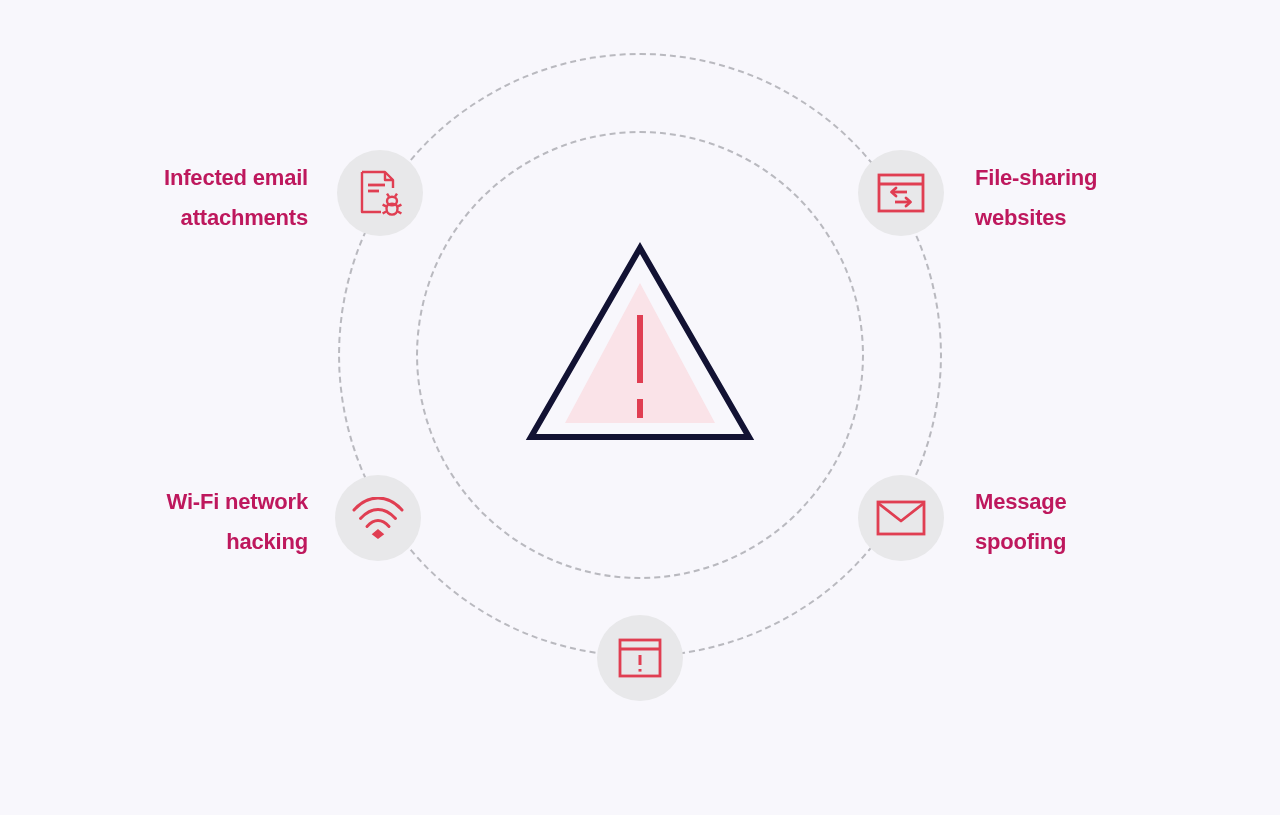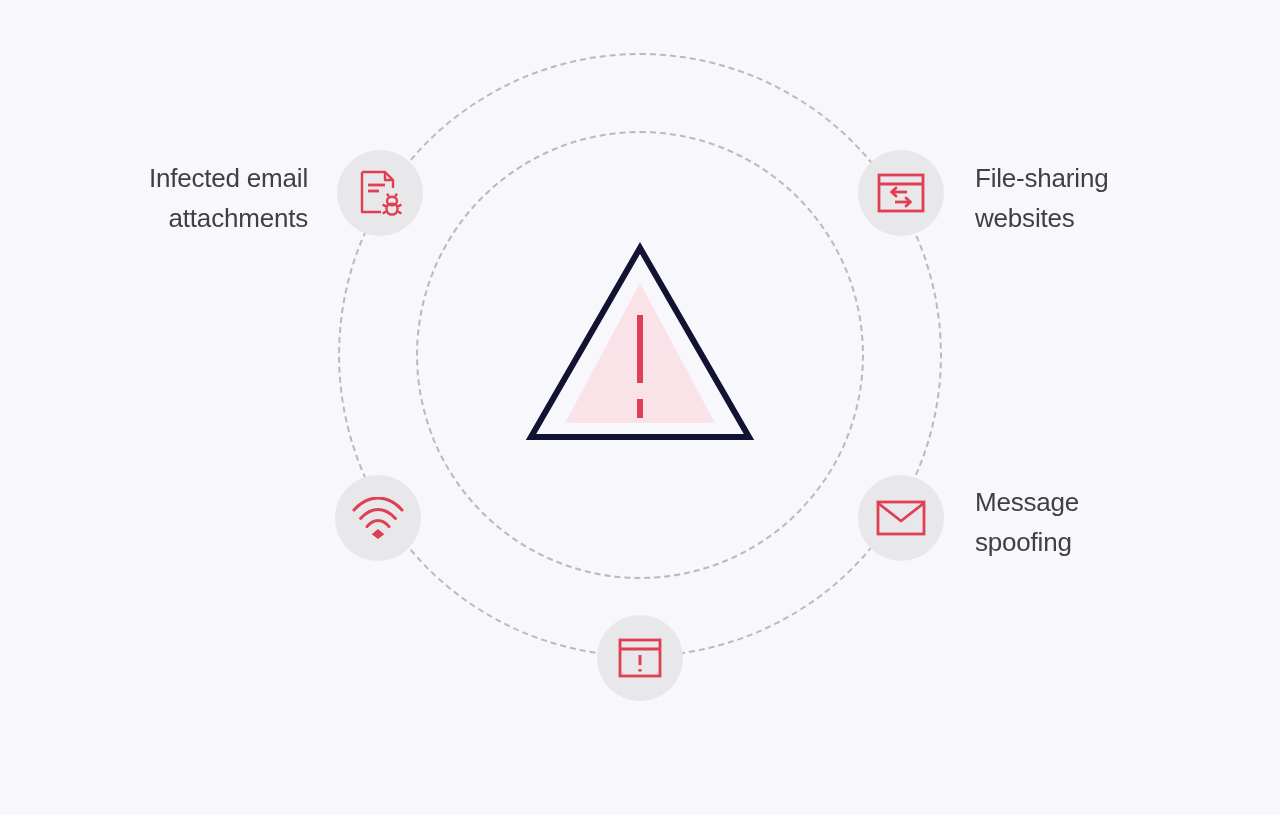--- a/index.html
+++ b/index.html
@@ -70,24 +70,24 @@
 
   .node-attachments { left: 337px; top: 150px; }
   .node-filesharing { left: 858px; top: 150px; }
   .node-wifi        { left: 335px; top: 475px; }
   .node-message     { left: 858px; top: 475px; }
   .node-site        { left: 597px; top: 615px; }
 
   
   .label {
     position: absolute;
-    color: #404040;
-    font-size: 26px;
+    color: #be185d;
+    font-size: 22px;
     line-height: 40px;
-    font-weight: 400;
+    font-weight: 700;
     letter-spacing: -0.2px;
     white-space: pre-line;
   }
   .label-left {
     text-align: right;
     width: 300px;
   }
   .label-right {
     text-align: left;
     width: 320px;
@@ -160,20 +160,22 @@
   <div class="node node-wifi">
     <span>
       <svg width="54" height="42" viewBox="0 0 54 42" xmlns="http://www.w3.org/2000/svg" fill="none" stroke="#e03e52" stroke-width="3" stroke-linecap="round">
         <path d="M3 13 C10 5 19 1 27 1 C35 1 44 5 51 13"></path>
         <path d="M9.5 21.5 C15 15.5 21 12.5 27 12.5 C33 12.5 39 15.5 44.5 21.5"></path>
         <path d="M16 29.5 C19.8 25.5 23.4 23.6 27 23.6 C30.6 23.6 34.2 25.5 38 29.5"></path>
         <path d="M27 33 L32 37.2 L27 41 L22 37.2 Z" fill="#e03e52" stroke-width="1.6"></path>
       </svg>
     </span>
   </div>
+  <div class="label label-left label-wifi">Wi-Fi network
+hacking</div>
 
   <div class="node node-message">
     <span>
       <svg width="50" height="38" viewBox="0 0 50 38" xmlns="http://www.w3.org/2000/svg" fill="none" stroke="#e03e52" stroke-width="2.8">
         <rect x="2" y="3" width="46" height="32" stroke-linejoin="miter"></rect>
         <path d="M2 4 L25 22 L48 4" stroke-linejoin="round"></path>
       </svg>
     </span>
   </div>
   <div class="label label-right label-message">Message

